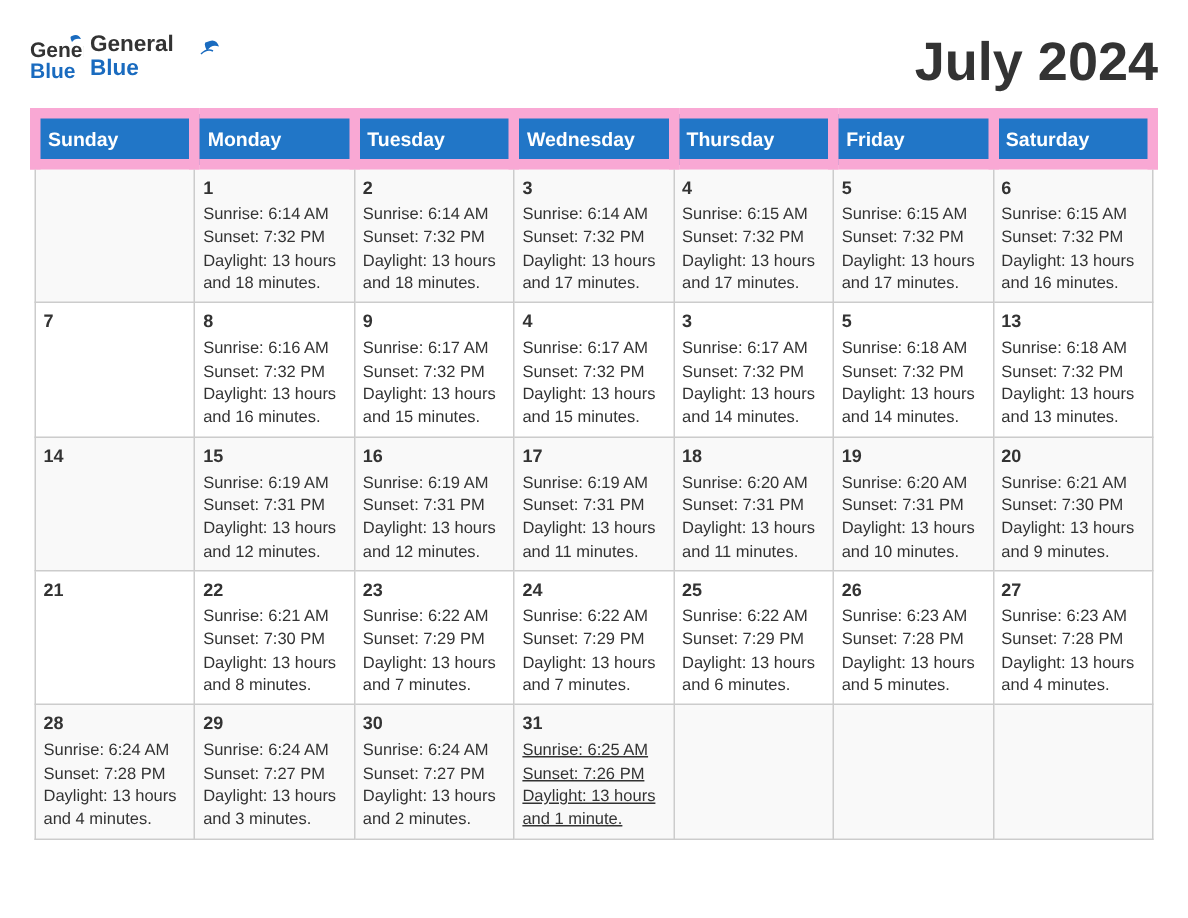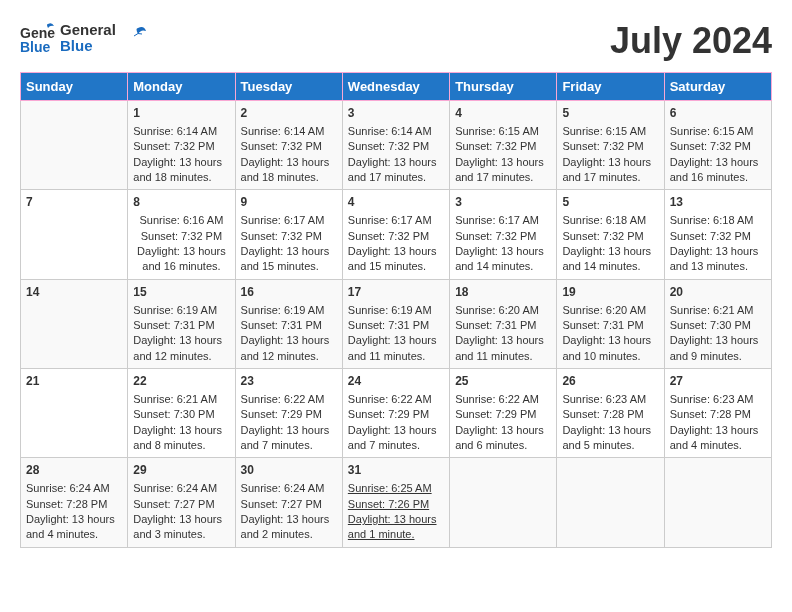--- a/index.html
+++ b/index.html
@@ -38,21 +38,21 @@
       border-collapse: collapse;
       font-size: 11px;
     }
     thead th {
       background-color: #2176c7;
       color: #fff;
       text-align: left;
       padding: 6px 5px;
       font-size: 13px;
       font-weight: bold;
-      border: 1px solid #f9a8d4;
+      border: 7px solid #f9a8d4;
     }
     tbody td {
       border: 1px solid #ccc;
       vertical-align: top;
       padding: 4px 5px;
       width: calc(100% / 7);
       min-height: 80px;
       height: 85px;
       color: #333;
       font-size: 11px;
@@ -150,21 +150,21 @@
 Daylight: 13 hours
 and 16 minutes.</div>
         </td>
       </tr>
       <tr>
         <td>
           <span class="day-num">7</span>
         </td>
         <td>
           <span class="day-num">8</span>
-          <div style="white-space: pre-line; text-align: center;">Sunrise: 6:16 AM
+          <div style="white-space: pre-line;">Sunrise: 6:16 AM
 Sunset: 7:32 PM
 Daylight: 13 hours
 and 16 minutes.</div>
         </td>
         <td>
           <span class="day-num">9</span>
           <div style="white-space: pre-line;">Sunrise: 6:17 AM
 Sunset: 7:32 PM
 Daylight: 13 hours
 and 15 minutes.</div>

